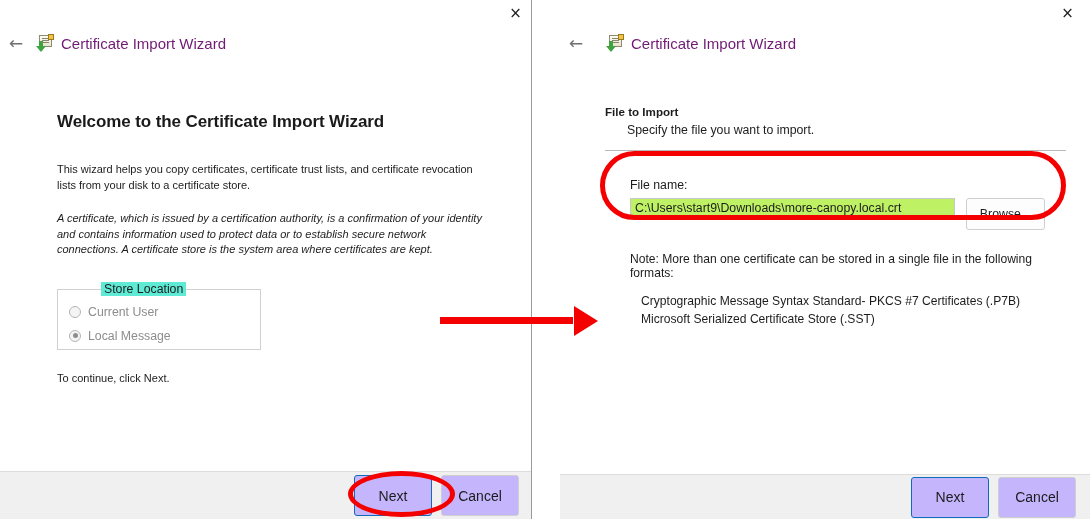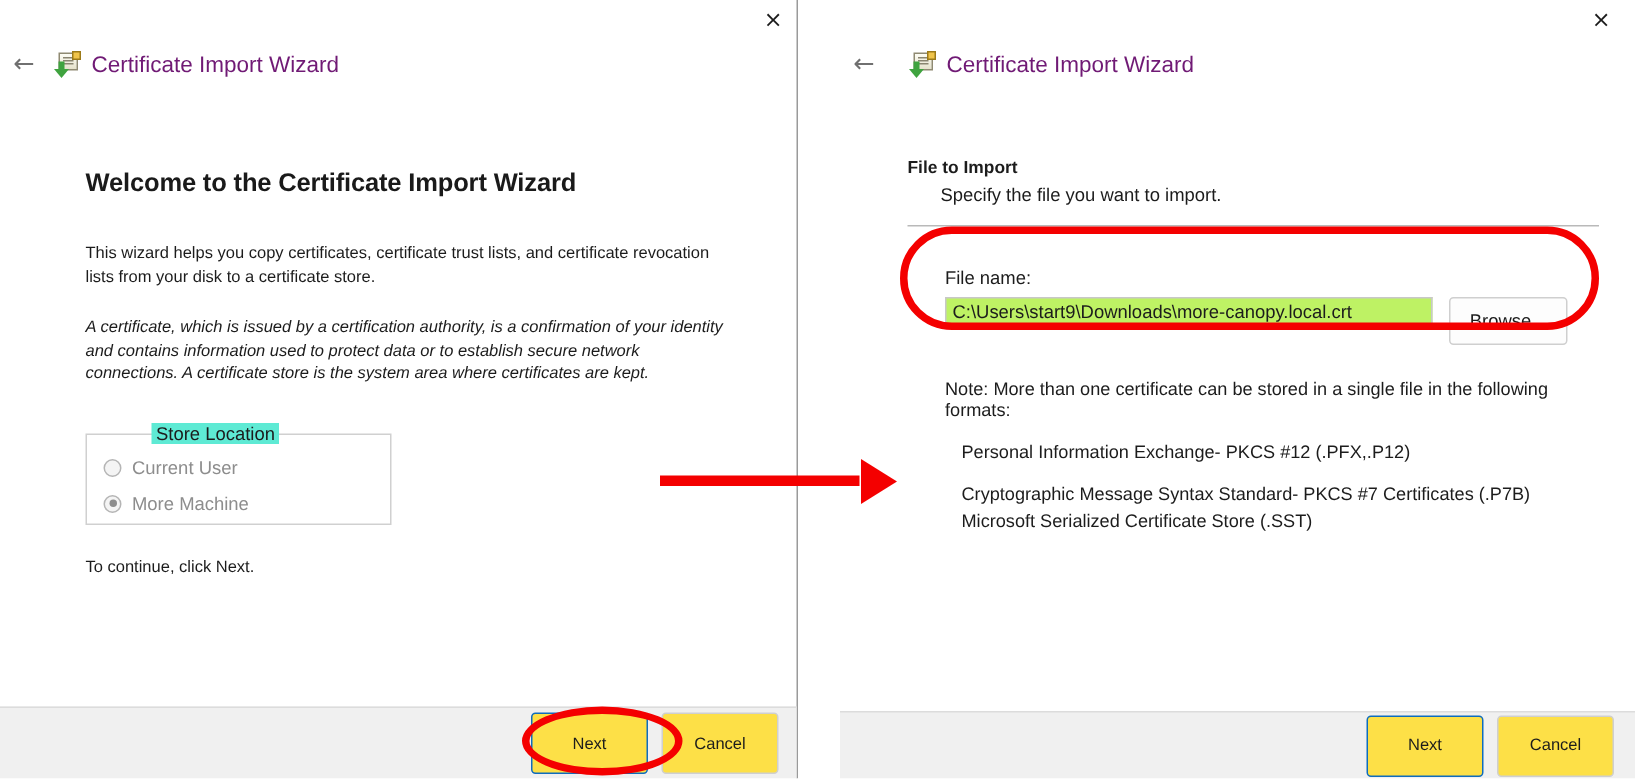--- a/index.html
+++ b/index.html
@@ -204,22 +204,22 @@
     border-top: 1px solid #dcdcdc;
     display: flex;
     align-items: center;
     justify-content: flex-end;
   }
   .btn {
     height: 41px;
     min-width: 78px;
     border: 1px solid #cfcfcf;
     border-radius: 3px;
-    background: #fde047;
-    font-size: 11px;
+    background: #c4b5fd;
+    font-size: 14px;
     color: #1c1c1c;
     font-family: "Liberation Sans", sans-serif;
     display: flex;
     align-items: center;
     justify-content: center;
     cursor: default;
     box-sizing: border-box;
   }
   .btn.primary {
     border: 1px solid #0f6cbd;
@@ -331,21 +331,21 @@
     <div class="groupbox" style="margin-top:31px;">
       <div class="groupbox-legend">Store Location</div>
 
       <div class="radio-row">
         <div class="radio"></div>
         <div class="radio-label">Current User</div>
       </div>
 
       <div class="radio-row">
         <div class="radio checked"></div>
-        <div class="radio-label">More Machine</div>
+        <div class="radio-label">Local Message</div>
       </div>
     </div>
 
     <div class="para" style="margin-top:21px;">To continue, click Next.</div>
   </div>
 
   <div class="footer" style="height:47px; padding-right:12px;">
     <div class="btn primary" style="margin-right:9px; width:75px;">Next</div>
     <div class="btn" style="width:69px;">Cancel</div>
   </div>
@@ -376,21 +376,20 @@
 
     <div class="field-label" style="margin-top:27px; padding-left:25px;">File name:</div>
 
     <div class="field-row" style="margin-top:6px; padding-left:25px;">
       <input class="text-input" type="text" value="C:\Users\start9\Downloads\more-canopy.local.crt" style="">
       <div class="browse-btn">Browse...</div>
     </div>
 
     <div class="note-line" style="margin-top:22px; padding-left:25px;">Note:  More than one certificate can be stored in a single file in the following formats:</div>
 
-    <div class="note-item" style="margin-top:14px;">Personal Information Exchange- PKCS #12 (.PFX,.P12)</div>
     <div class="note-item" style="margin-top:14px;">Cryptographic Message Syntax Standard- PKCS #7 Certificates (.P7B)</div>
     <div class="note-item" style="margin-top:4px;">Microsoft Serialized Certificate Store (.SST)</div>
   </div>
 
   <div class="footer" style="height:44px; padding-right:14px;">
     <div class="btn primary" style="margin-right:9px; width:69px;">Next</div>
     <div class="btn" style="width:63px;">Cancel</div>
   </div>
 </div>
 

